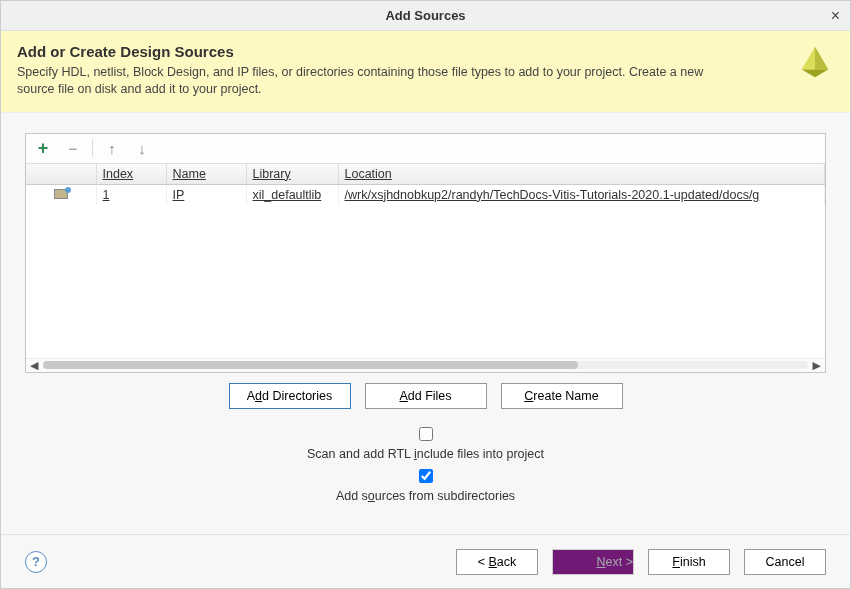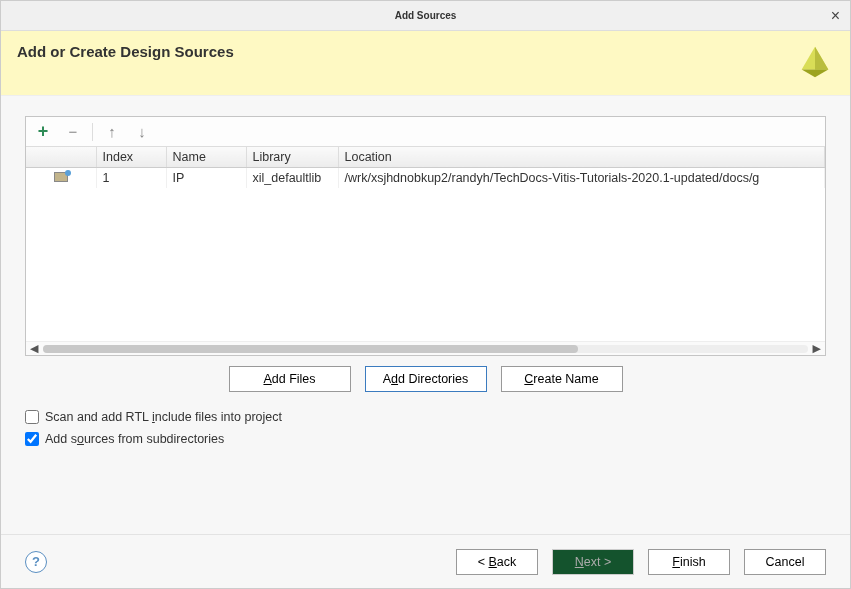--- a/index.html
+++ b/index.html
@@ -17,21 +17,21 @@
   }
   .titlebar {
     background: #f0f0f0;
     height: 30px;
     display: flex;
     align-items: center;
     justify-content: center;
     position: relative;
     border-bottom: 1px solid #ddd;
   }
-  .titlebar .title { font-weight: bold; font-size: 10px; }
+  .titlebar .title { font-weight: bold; font-size: 13px; }
   .titlebar .close {
     position: absolute; right: 10px; top: 6px;
     font-size: 16px; color: #444; cursor: pointer;
   }
   .header {
     background: #fef9c3;
     padding: 12px 16px 14px 16px;
     display: flex;
     justify-content: space-between;
     align-items: flex-start;
@@ -64,21 +64,21 @@
     background: #fdfdfd;
   }
   .tbtn {
     width: 22px; height: 22px;
     display: flex; align-items: center; justify-content: center;
     font-size: 15px; color: #888;
   }
   .tbtn.enabled { color: #2a6fb0; cursor: pointer; }
   .tbtn.enabled.plus { color: #2e8b57; font-weight: bold; font-size: 18px;}
   .tsep { width:1px; height:18px; background:#ddd;}
-  .table-wrap { flex:1; overflow: hidden; position:relative;}
+  .table-wrap { flex:1; overflow: hidden; position:relative;text-decoration:underline;}
   table { border-collapse: collapse; width: 100%; table-layout: fixed; }
   th, td {
     text-align: left;
     padding: 3px 6px;
     font-size: 12.5px;
     white-space: nowrap;
     overflow: hidden;
   }
   thead th {
     background: linear-gradient(#fafafa,#ececec);
@@ -113,55 +113,56 @@
     height: 26px;
     background: #fff;
     border: 1px solid #999;
     font-size: 12.5px;
     cursor: pointer;
     padding: 0 12px;
   }
   button.std.focus { border: 1.5px solid #3b7bbf; }
   button.std:disabled { color:#999; border-color:#ccc; cursor: default;}
   .checks { display:flex; flex-direction:column; gap:8px; font-size:12.5px; margin-top:4px;}
-  .checks label { display:flex; align-items:center; gap:6px; cursor:pointer;}
+  .checks label { display:flex; align-items:center; gap:6px; cursor:pointer;flex-direction:column;}
   .checks input { width:14px; height:14px;}
   .footer {
     height: 54px;
     display:flex;
     align-items:center;
     justify-content: space-between;
     padding: 0 24px;
     border-top: 1px solid #e3e3e3;
     background: #f7f7f7;
   }
   .help-circle {
     width:22px; height:22px; border:1.5px solid #5a8fc2; border-radius:50%;
     display:flex; align-items:center; justify-content:center;
     color:#5a8fc2; font-weight:bold; font-size:13px; cursor:pointer;
     background:#fff;
   }
   .footer-btns { display:flex; gap:14px;}
   button.nav { min-width:82px; height:26px; background:#fff; border:1px solid #999; font-size:12.5px; cursor:pointer;}
-  button.nav:disabled { color:#aaa; border-color:#ccc; background:#14532d; cursor:default;}
+  button.nav:disabled { color:#aaa; border-color:#ccc; background:#701a75; cursor:default;text-align:right;}
   .u { text-decoration: underline; }
   .ip-icon { display:inline-block; width:14px; height:10px; background:#c2b48b; border:1px solid #888; position:relative;}
   .ip-icon::after{content:""; position:absolute; right:-4px; top:-3px; width:6px; height:6px; background:#5aa0d8; border-radius:50%;}
 </style>
 </head>
 <body>
 
 <div class="titlebar">
   <span class="title">Add Sources</span>
   <span class="close">×</span>
 </div>
 
 <div class="header">
   <div>
     <h2>Add or Create Design Sources</h2>
+    <p>Specify HDL, netlist, Block Design, and IP files, or directories containing those file types to add to your project. Create a new source file on disk and add it to your project.</p>
   </div>
   <svg class="logo" viewBox="0 0 40 40">
     <polygon points="20,4 34,28 6,28" fill="#d9dd57"></polygon>
     <polygon points="20,4 34,28 20,28" fill="#b9bd3e"></polygon>
     <polygon points="6,28 34,28 20,36" fill="#9ca31f"></polygon>
   </svg>
 </div>
 
 <div class="content">
 
@@ -205,22 +206,22 @@
     <div class="scrollbar-h">
       <span class="arrow">◀</span>
       <div class="track">
         <div class="thumb"></div>
       </div>
       <span class="arrow">▶</span>
     </div>
   </div>
 
   <div class="btn-row">
+    <button class="std focus">A<span class="u">d</span><span>d Directories</span></button>
     <button class="std"><span class="u">A</span><span>dd Files</span></button>
-    <button class="std focus">A<span class="u">d</span><span>d Directories</span></button>
     <button class="std"><span class="u">C</span><span>reate Name</span></button>
   </div>
 
   <div class="checks">
     <label>
       <input type="checkbox" style="">
       <span>Scan and add RTL <span class="u">i</span>nclude files into project</span>
     </label>
     <label>
       <input type="checkbox" checked="" style="">

